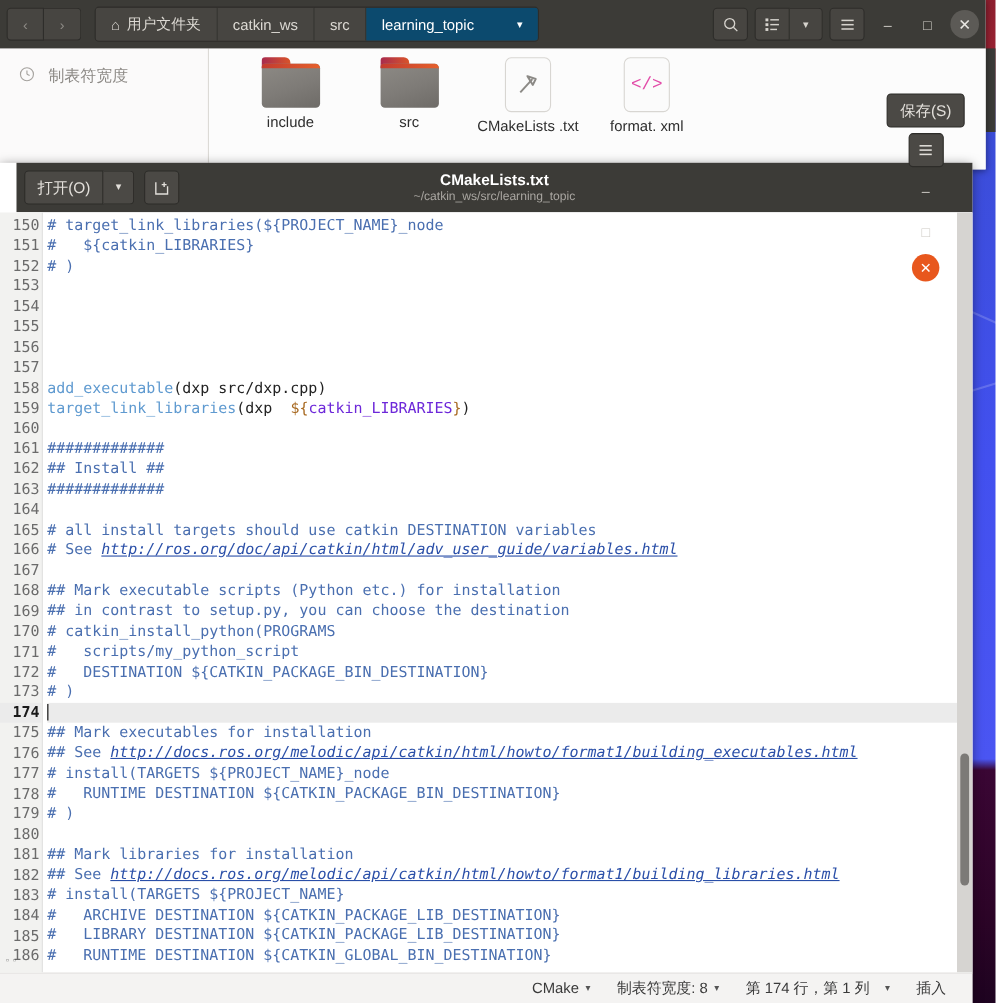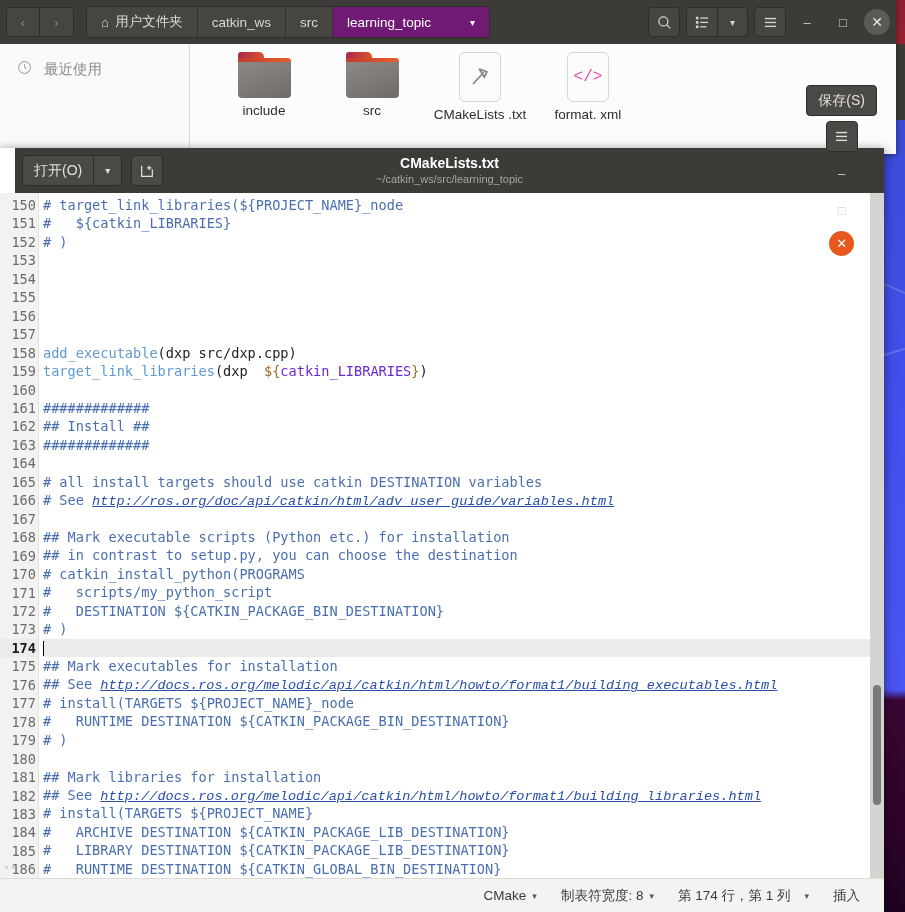--- a/index.html
+++ b/index.html
@@ -75,21 +75,21 @@
     color: #dcd9d3;
     display: flex;
     align-items: center;
     gap: 6px;
     padding: 0 14px;
     font-size: 13.5px;
     border-right: 1px solid #33322f;
     cursor: default;
   }
   .path-seg:last-child { border-right: none; }
-  .path-seg.current { background: #701a75; color: #ffffff; gap: 39px; }
+  .path-seg.current { background: #0c4a6e; color: #ffffff; gap: 39px; }
 
   .hb-right { margin-left: auto; display: flex; align-items: center; gap: 6px; }
   .hb-right .hb-btn { border-radius: 4px; width: 32px; height: 30px; }
   .hb-seg { display: flex; }
   .hb-seg .hb-btn:first-child { border-radius: 4px 0 0 4px; }
   .hb-seg .hb-btn:last-child { border-radius: 0 4px 4px 0; border-left: none; width: 26px; }
   .wbtn {
     width: 30px; height: 30px;
     display: flex; align-items: center; justify-content: center;
     color: #cfccc6; font-size: 13px; cursor: default;
@@ -255,21 +255,21 @@
     white-space: pre;
     position: relative;
   }
   #code .row { height: 18.45px; white-space: pre; }
   #code .row.cur { background: #ebebeb; }
   .cmt  { color: #4a6fb0; }
   .fn   { color: #5f9ad0; }
   .plain{ color: #222222; }
   .brc  { color: #a86a22; }
   .var  { color: #6d28d9; font-weight: normal; }
-  .url  { color: #2a4fa8; font-style: italic; text-decoration: underline; font-family: Liberation Mono, monospace; }
+  .url  { color: #2a4fa8; font-style: italic; text-decoration: underline; }
   .caret {
     display: inline-block; width: 1px; height: 15px;
     background: #000; vertical-align: -3px;
   }
 
   
   #vscroll {
     width: 14px; flex: none;
     background: #d6d4d1;
     position: relative;
@@ -277,21 +277,21 @@
   #vscroll .thumb {
     position: absolute;
     left: 3px; width: 8px;
     top: 492px; height: 120px;
     background: #7c7a77;
     border-radius: 4px;
   }
 
   
   #statusbar {
-    height: 34px; flex: none;
+    height: 28px; flex: none;
     background: #f4f3f2;
     border-top: 1px solid #dedcd9;
     display: flex; align-items: center;
     justify-content: flex-end;
     gap: 24px;
     padding-right: 24px;
     font-size: 13.5px;
     color: #3a3a3a;
   }
   .sb-item { display: flex; align-items: center; gap: 6px; cursor: default; white-space: nowrap; }
@@ -386,21 +386,21 @@
   <div id="fm-body">
     <div id="fm-sidebar">
       <div class="side-item">
         <span class="si-icon">
           <svg width="15" height="15" viewBox="0 0 16 16">
             <circle cx="8" cy="8" r="6.3" fill="none" stroke="#a5a29e" stroke-width="1.1"></circle>
             <line x1="8" y1="8" x2="8" y2="4.4" stroke="#a5a29e" stroke-width="1.1"></line>
             <line x1="8" y1="8" x2="10.6" y2="9.2" stroke="#a5a29e" stroke-width="1.1"></line>
           </svg>
         </span>
-        <span>最近使用</span>
+        <span>制表符宽度</span>
       </div>
     </div>
 
     <div id="fm-files">
       <div class="file-tile" style="margin-left:10px">
         <div class="folder-icon">
           <div class="tab"></div>
             <div class="body"></div>
         </div>
         <div class="file-label">include</div>

